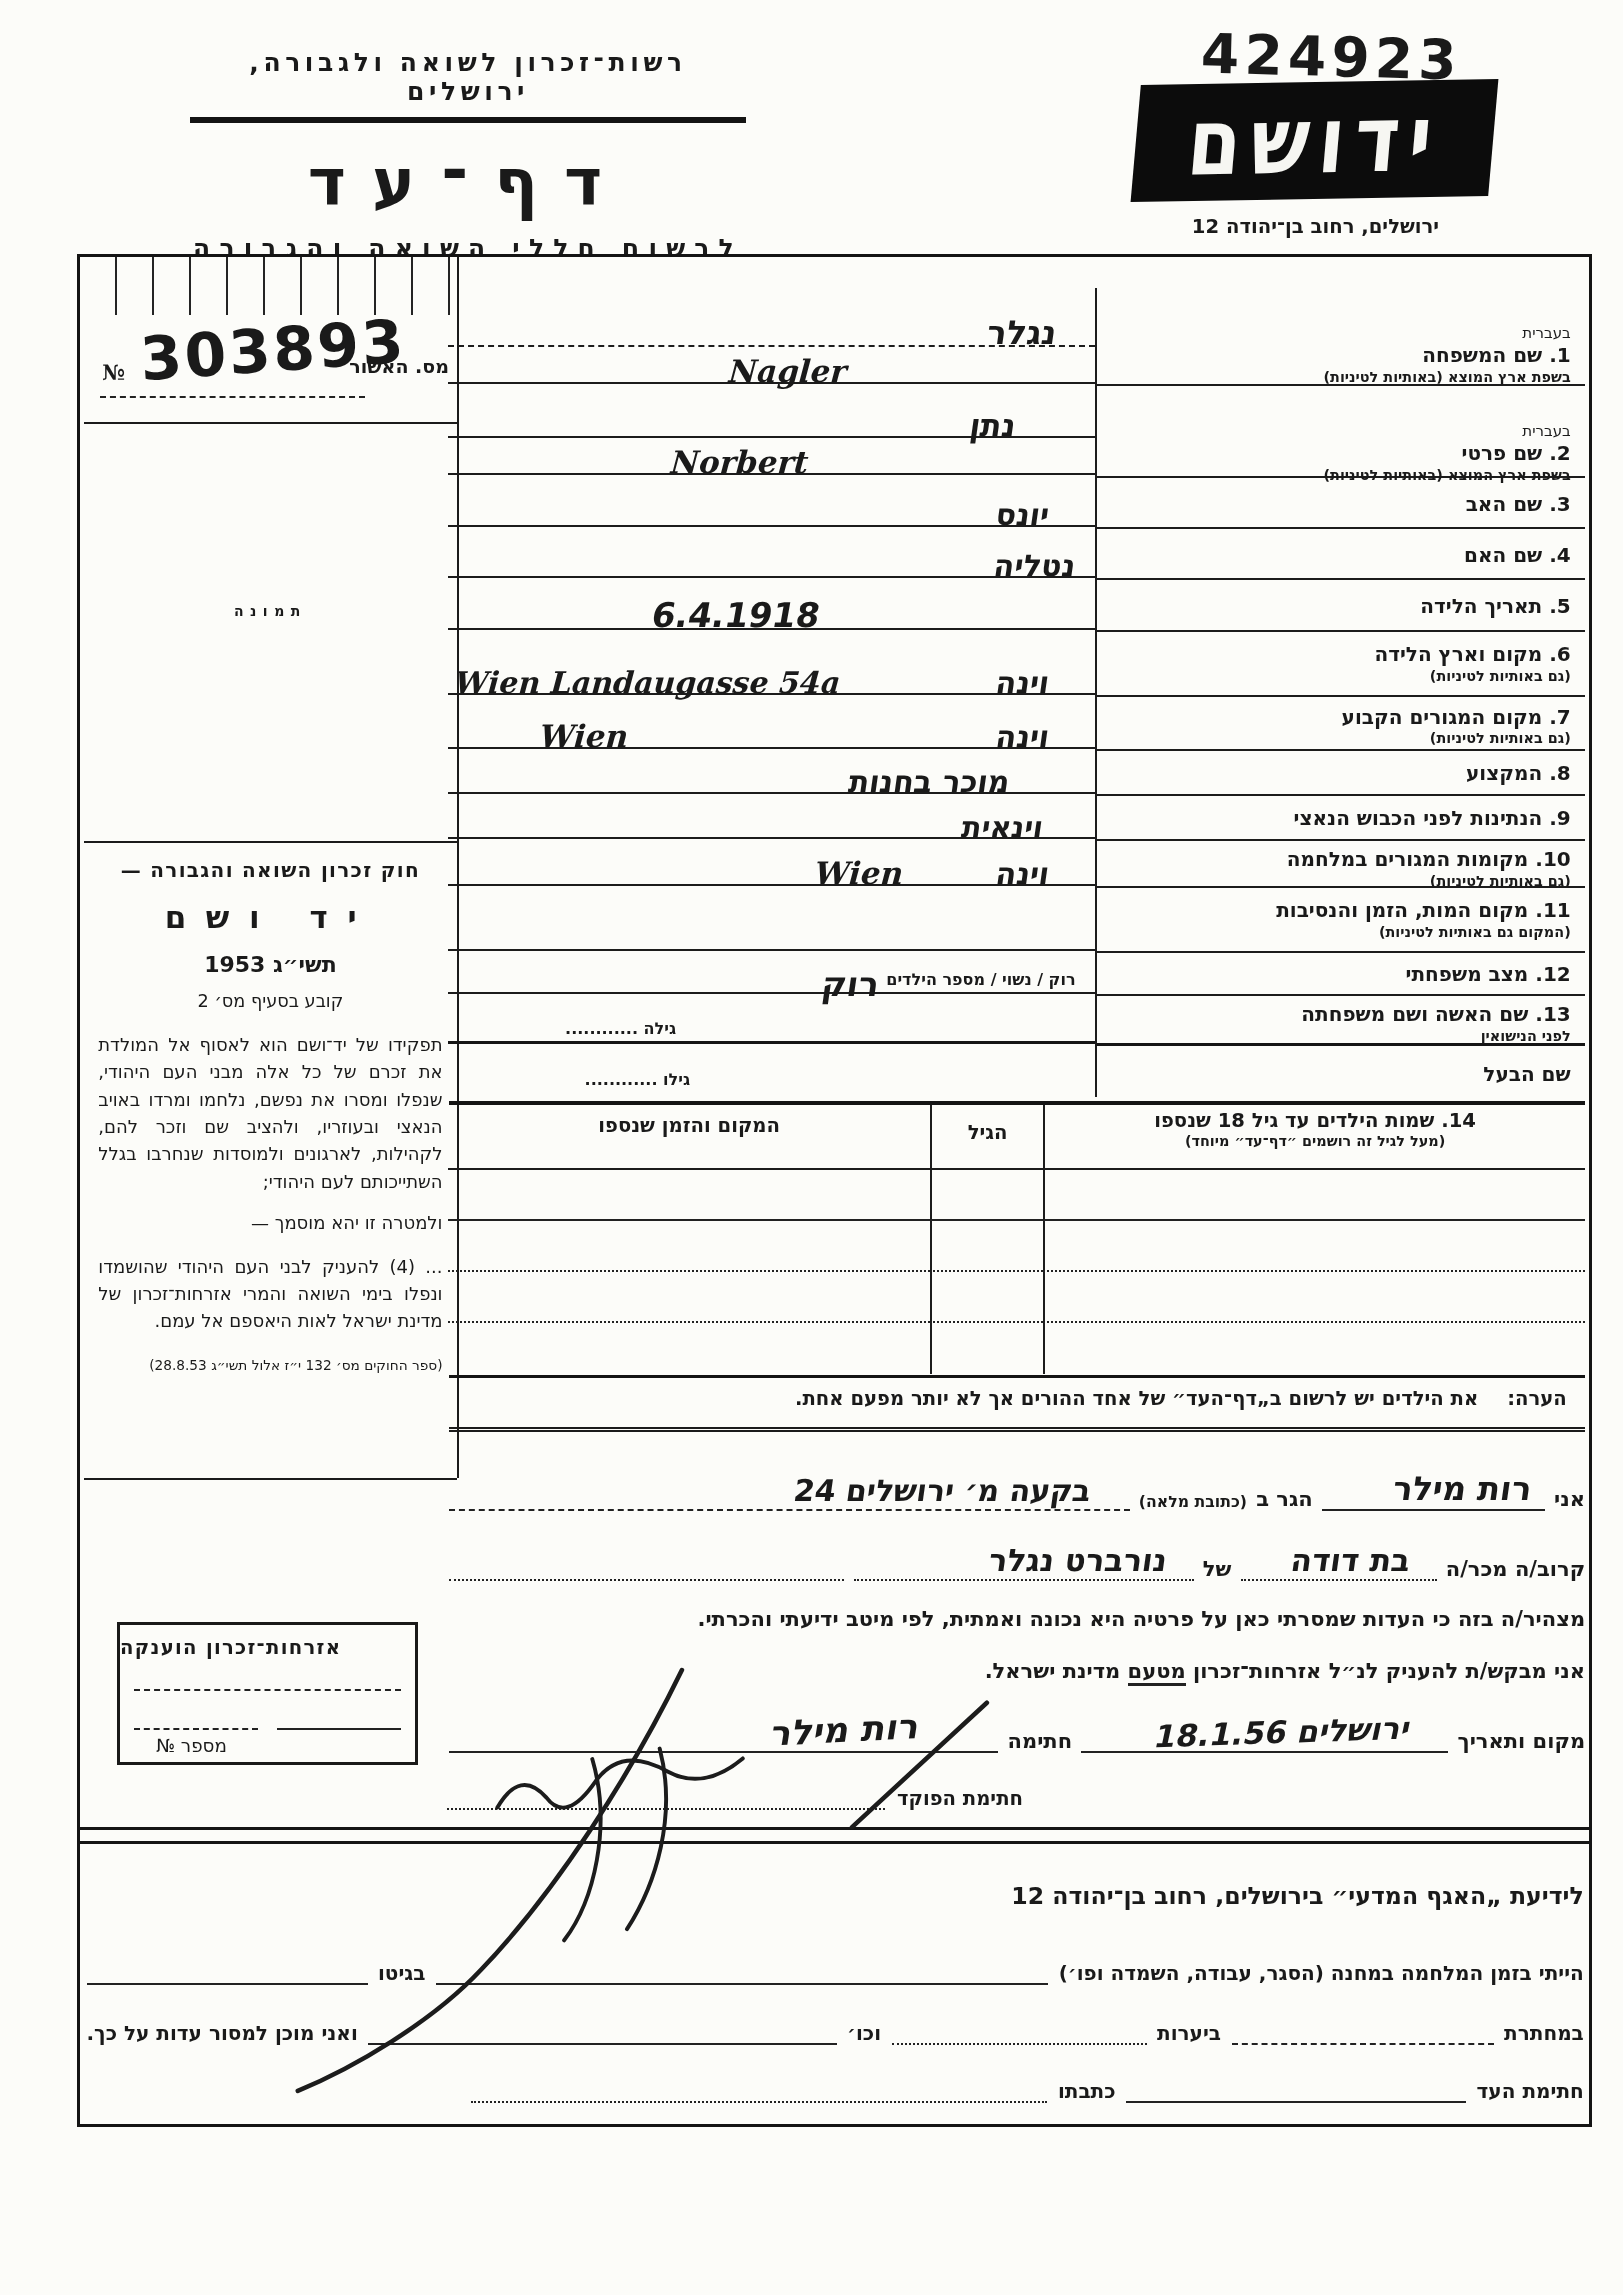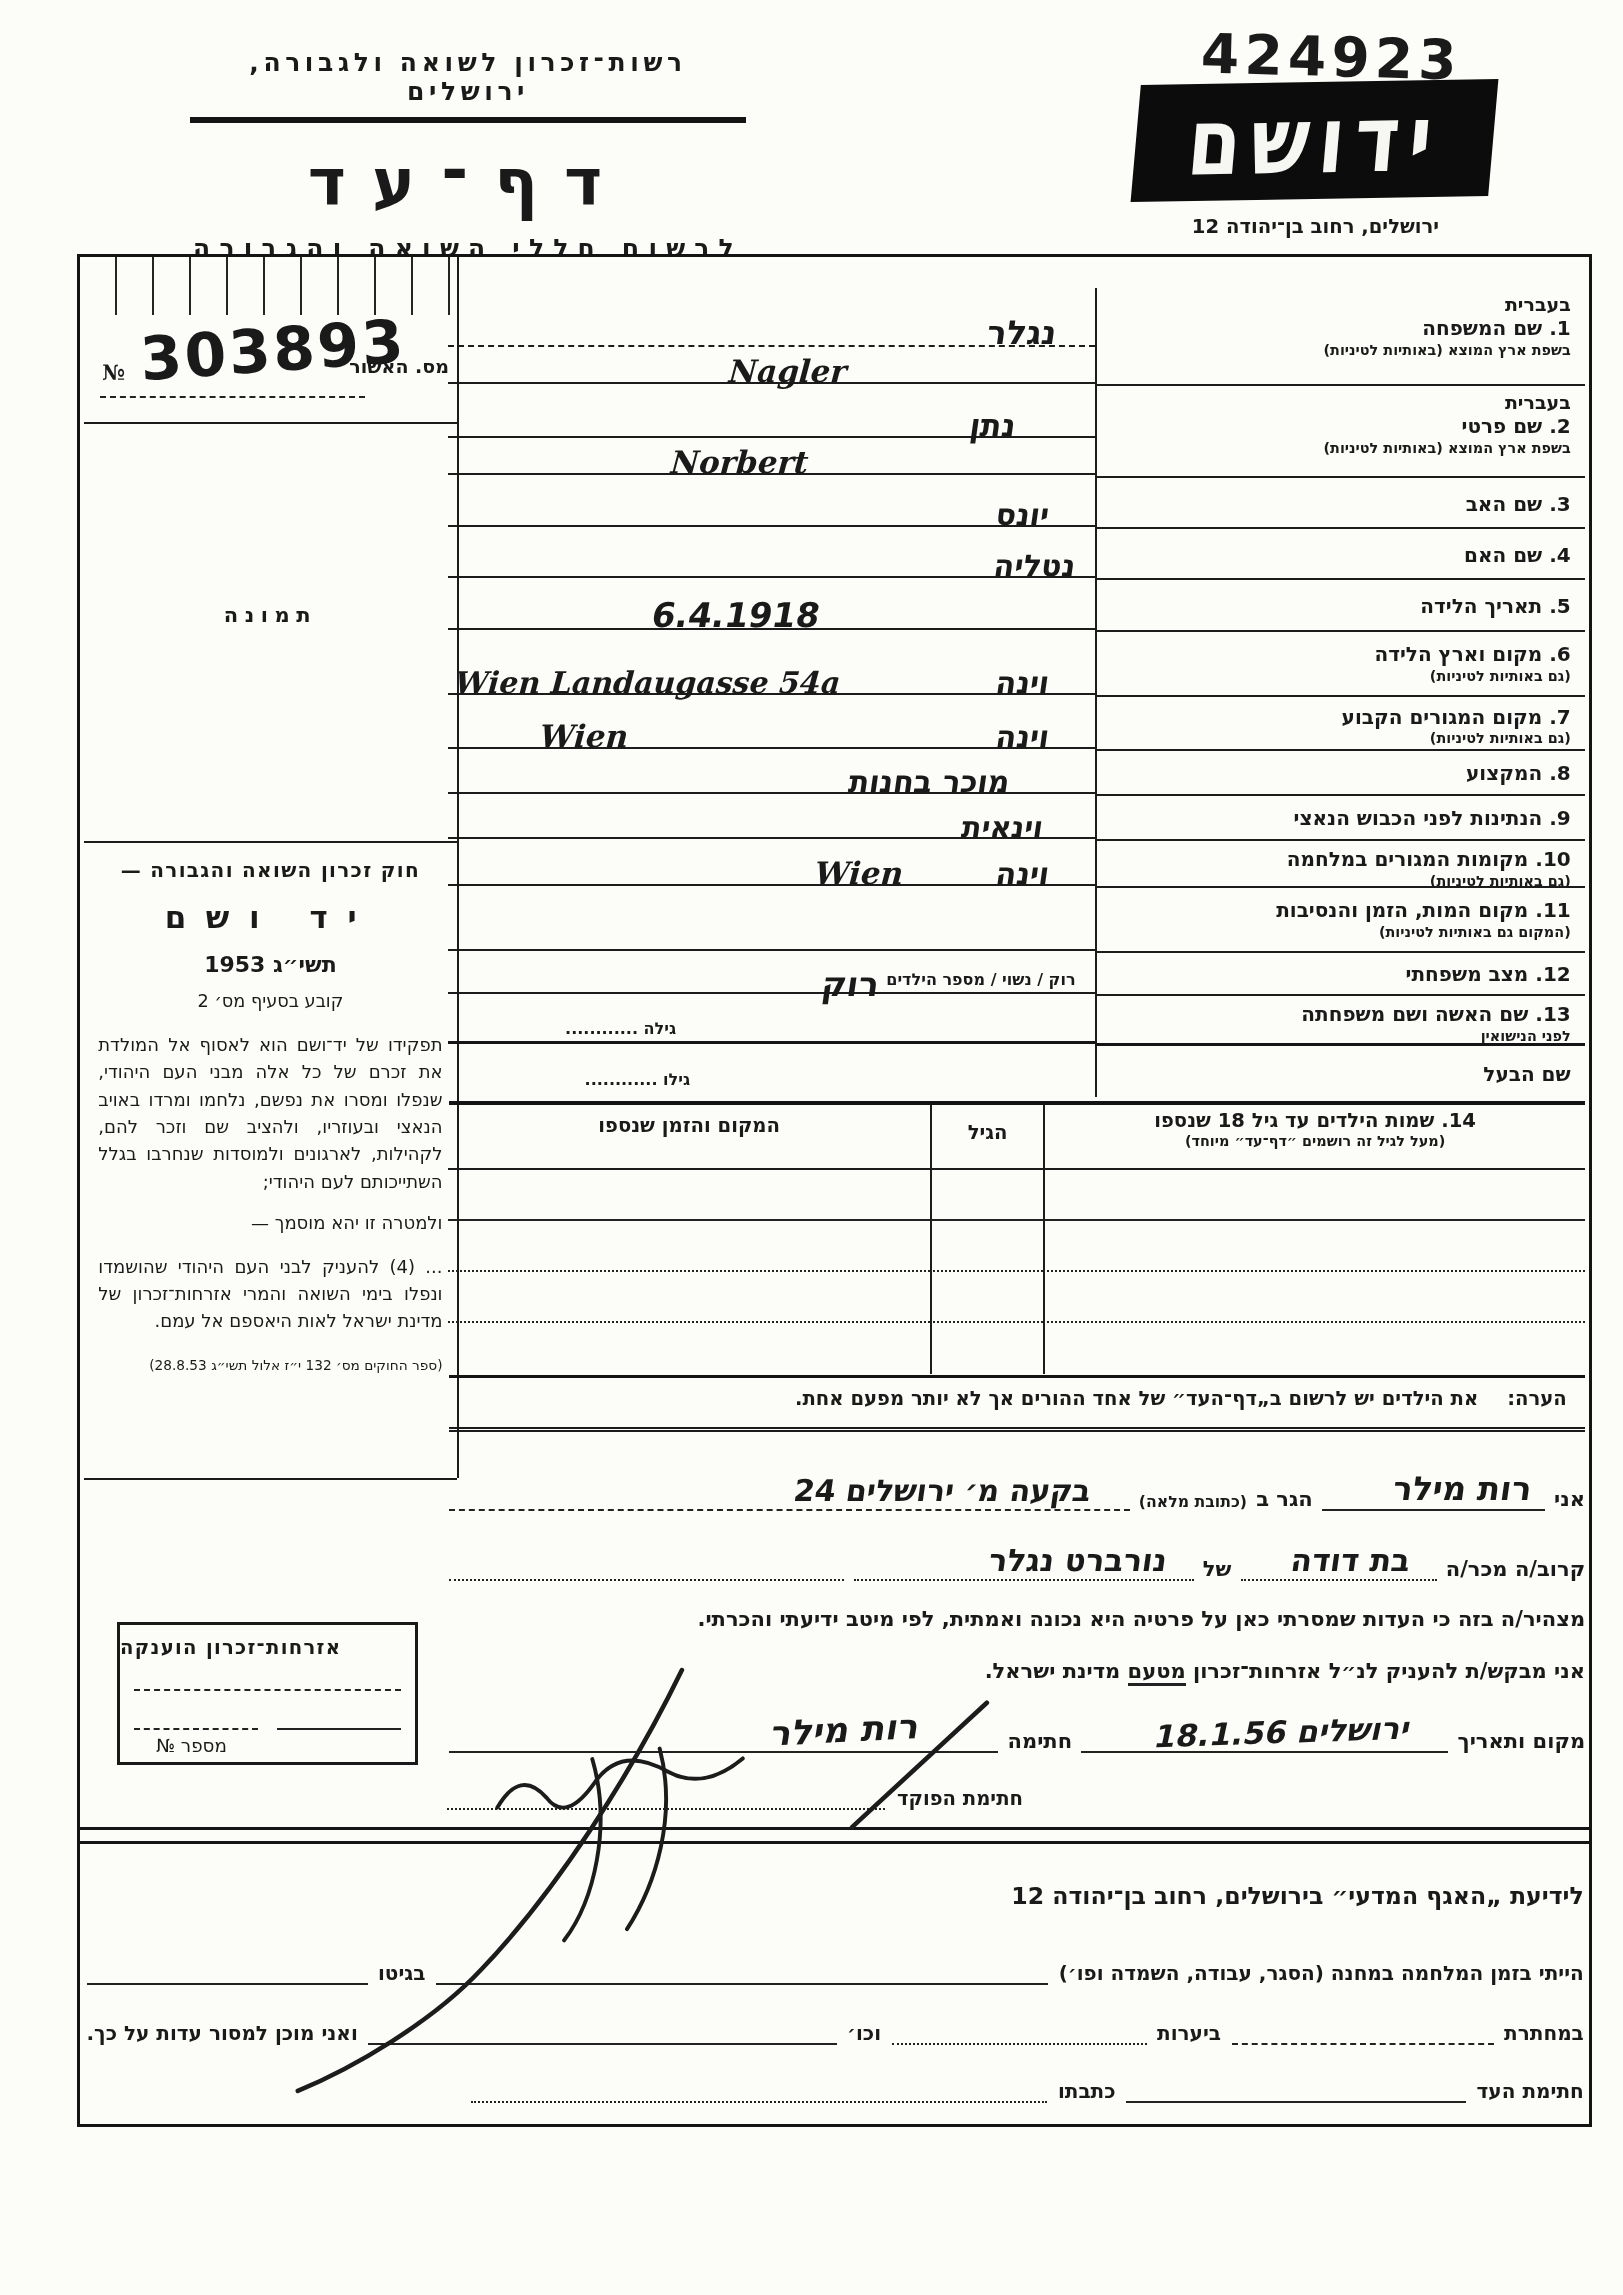--- a/index.html
+++ b/index.html
@@ -26,21 +26,21 @@
            border-right:0;border-left:0;border-bottom:2px solid #1b1b1b;}
   .leftcol:after{content:"";position:absolute;top:0;right:-2px;width:2px;height:100%;background:#1b1b1b;}
   .ticks{position:absolute;left:6.5px;right:6.5px;top:0;height:58px;
          background:repeating-linear-gradient(to left,#242424 0 2px,transparent 2px 37px);}
   .serial-label{position:absolute;right:7.9px;top:98px;font-size:19px;font-weight:bold;}
   .serial-no{position:absolute;left:18.3px;top:103px;font-size:21px;font-weight:bold;font-family:"DejaVu Serif",serif;}
   .serial-hw{position:absolute;left:56px;top:58px;font-size:60px;font-weight:bold;direction:ltr;
              transform:rotate(-4deg);letter-spacing:2.6px;}
   .serial-dash{position:absolute;left:16.4px;right:92px;top:139px;border-bottom:2.6px dashed #222;}
   .photo-label{position:absolute;left:0;right:0;top:346px;text-align:center;
-               font-size:21px;font-weight:bold;letter-spacing:6.5px;}
+               font-size:14px;font-weight:bold;letter-spacing:6.5px;}
   .law{position:absolute;left:14.4px;right:14.4px;top:601px;text-align:center;}
   .law-h{font-size:20px;font-weight:bold;letter-spacing:1.3px;}
   .law-name{font-size:31px;font-weight:bold;letter-spacing:19.6px;margin-top:17px;}
   .law-year{font-size:22px;font-weight:bold;margin-top:17px;}
   .law-clause{font-size:17.7px;margin-top:14.4px;}
   .law-p{font-size:18px;line-height:1.52;text-align:justify;margin-top:19.6px;}
   .law-p2i{font-size:18px;text-align:right;margin-top:17px;}
   .law-src{font-size:13.7px;margin-top:22px;text-align:right;}
   .citz-box{position:absolute;left:37px;top:1365px;width:295px;height:137px;border:3.3px solid #191919;}
   .citz-title{text-align:left;font-size:19.6px;font-weight:bold;margin-top:10.5px;letter-spacing:1.3px;}
@@ -48,21 +48,21 @@
   .citz-l1{position:absolute;right:14.4px;left:157px;top:103px;border-bottom:2.6px solid #222;}
   .citz-l2{position:absolute;left:14.4px;width:124px;top:103px;border-bottom:2px dashed #222;}
   .citz-num{position:absolute;left:36px;bottom:6.5px;font-size:18.3px;font-weight:normal;}
   
   .fields{position:absolute;top:31px;right:3.9px;width:1136px;display:grid;
           grid-template-columns:490px 647px;direction:rtl;}
   .flabel{border-bottom:2px solid #1c1c1c;border-left:2.6px solid #1c1c1c;
           text-align:right;padding:5.2px 14.4px 0 5.2px;box-sizing:border-box;}
   .flabel.nb{border-bottom:none;}
   .flabel.thick{border-bottom:3.3px solid #151515;}
-  .lbl-above{font-size:19px;font-weight:bold;}
+  .lbl-above{font-size:15px;font-weight:normal;margin-top:31px;}
   .lbl-main{font-size:20px;font-weight:bold;margin-top:1.3px;}
   .lbl-sub{font-size:14.4px;font-weight:bold;margin-top:1.3px;}
   .fans{position:relative;box-sizing:border-box;}
   .wline{position:relative;border-bottom:2px solid #1c1c1c;box-sizing:border-box;}
   .wline.dash{border-bottom-style:dashed;}
   .wline.nb{border-bottom:none;}
   .wline.thick{border-bottom:3.3px solid #151515;}
   .hw{position:absolute;bottom:-6.5px;font-weight:bold;transform:skewX(-8deg);white-space:nowrap;}
   .hw.he{font-family:"DejaVu Sans",sans-serif;}
   .hw.lat{font-family:"DejaVu Serif",serif;font-style:italic;direction:ltr;transform:skewX(-4deg);}

